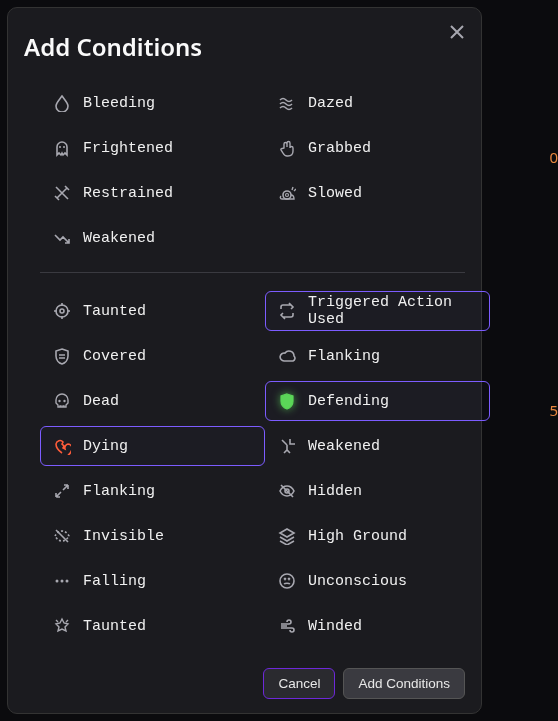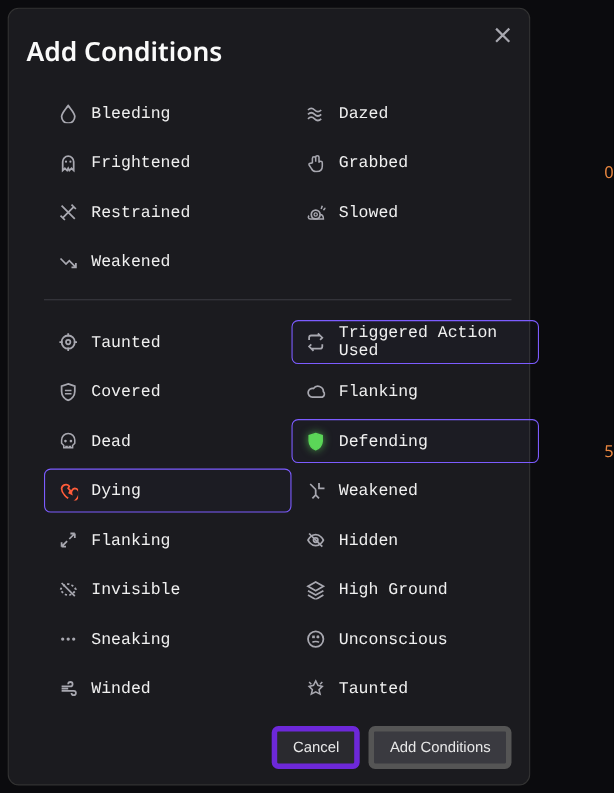--- a/index.html
+++ b/index.html
@@ -116,21 +116,21 @@
     display: flex;
     justify-content: flex-end;
     gap: 8px;
     margin-top: 8px;
   }
   .btn {
     padding: 7px 14px;
     border-radius: 6px;
     font-size: 13.5px;
     cursor: pointer;
-    border: 5px solid #6d28d9;
+    border: 1px solid #6d28d9;
     background: #2a2a2f;
     color: #e8e8e8;
   }
   .btn.primary {
     background: #3a3a40;
     border-color: #555;
   }
 </style>
 </head>
 <body>
@@ -402,45 +402,45 @@
             </svg>
           </span>
           <span>High Ground</span>
         </div>
         <div class="cond">
           <span class="icon">
             <svg viewBox="0 0 18 18">
               <use href="#i-dots"></use>
             </svg>
           </span>
-          <span>Sneaking</span>
+          <span>Falling</span>
         </div>
         <div class="cond">
           <span class="icon">
             <svg viewBox="0 0 18 18">
               <use href="#i-ko"></use>
             </svg>
           </span>
           <span>Unconscious</span>
         </div>
         <div class="cond">
           <span class="icon">
             <svg viewBox="0 0 18 18">
+              <use href="#i-taunt"></use>
+            </svg>
+          </span>
+          <span>Taunted</span>
+        </div>
+        <div class="cond">
+          <span class="icon">
+            <svg viewBox="0 0 18 18">
               <use href="#i-wind"></use>
             </svg>
           </span>
           <span>Winded</span>
-        </div>
-        <div class="cond">
-          <span class="icon">
-            <svg viewBox="0 0 18 18">
-              <use href="#i-taunt"></use>
-            </svg>
-          </span>
-          <span>Taunted</span>
         </div>
       </div>
   </div>
 
   <div class="footer">
     <button class="btn">Cancel</button>
     <button class="btn primary">Add Conditions</button>
   </div>
 </div>
 

